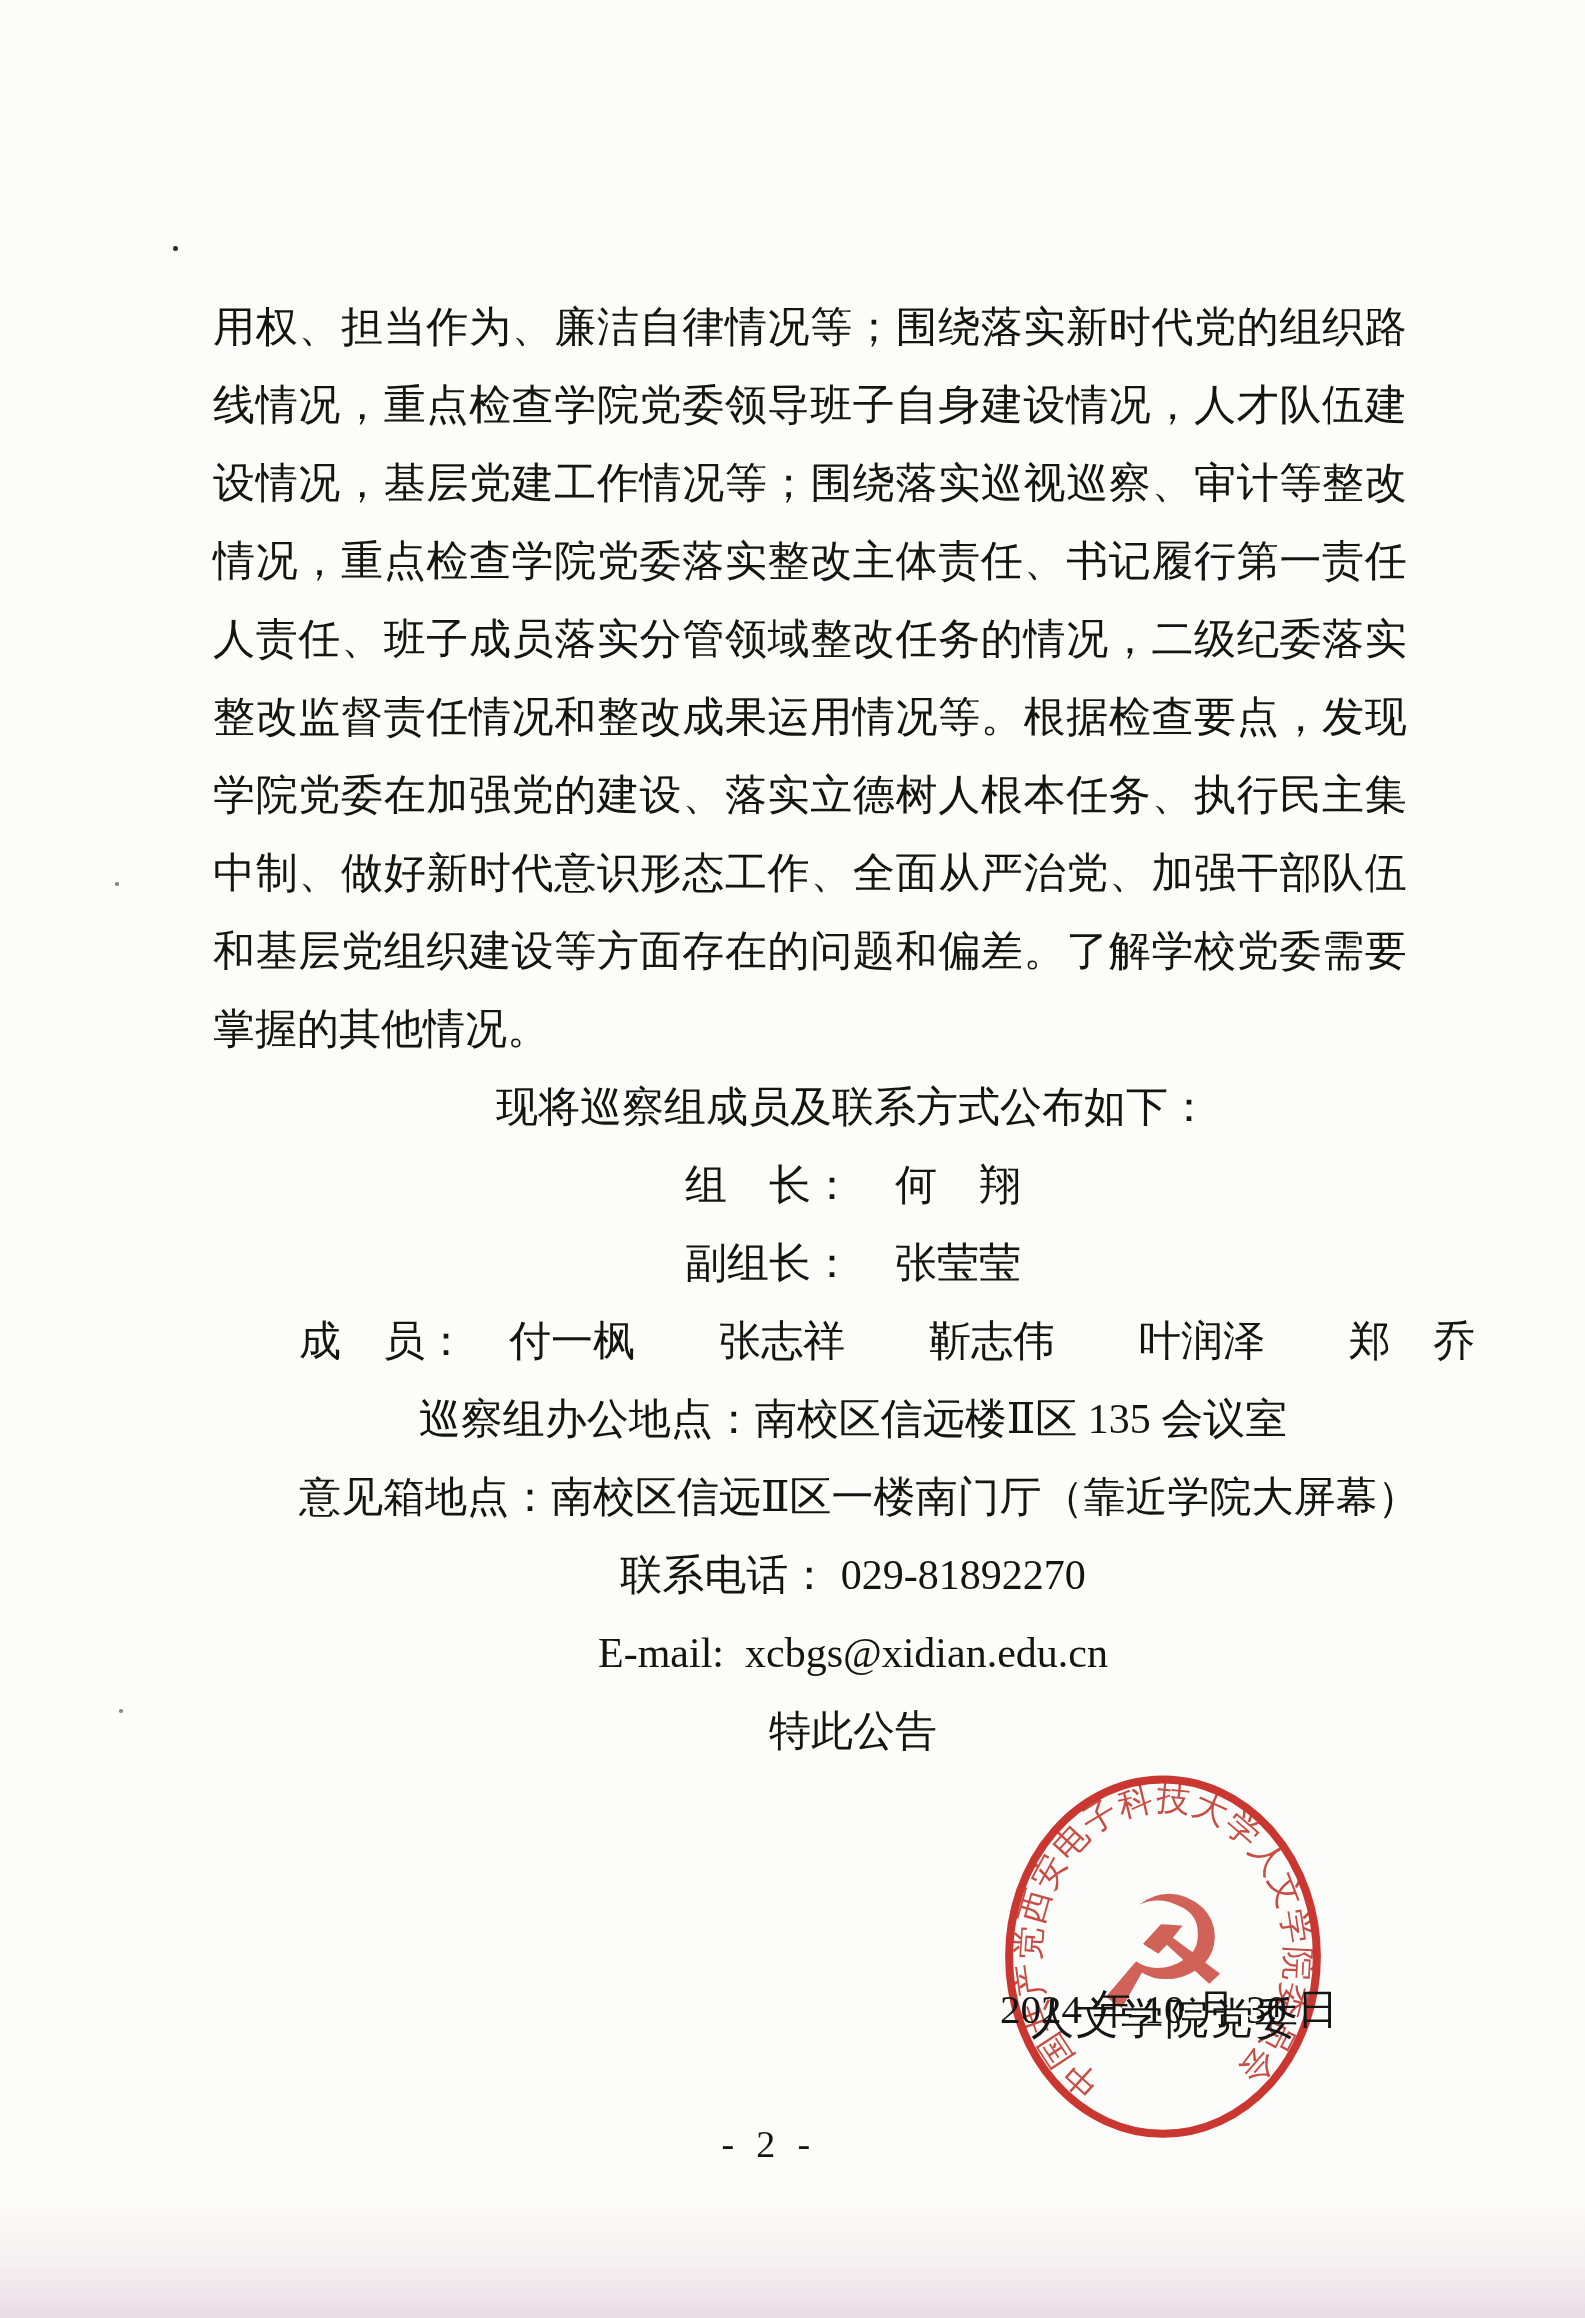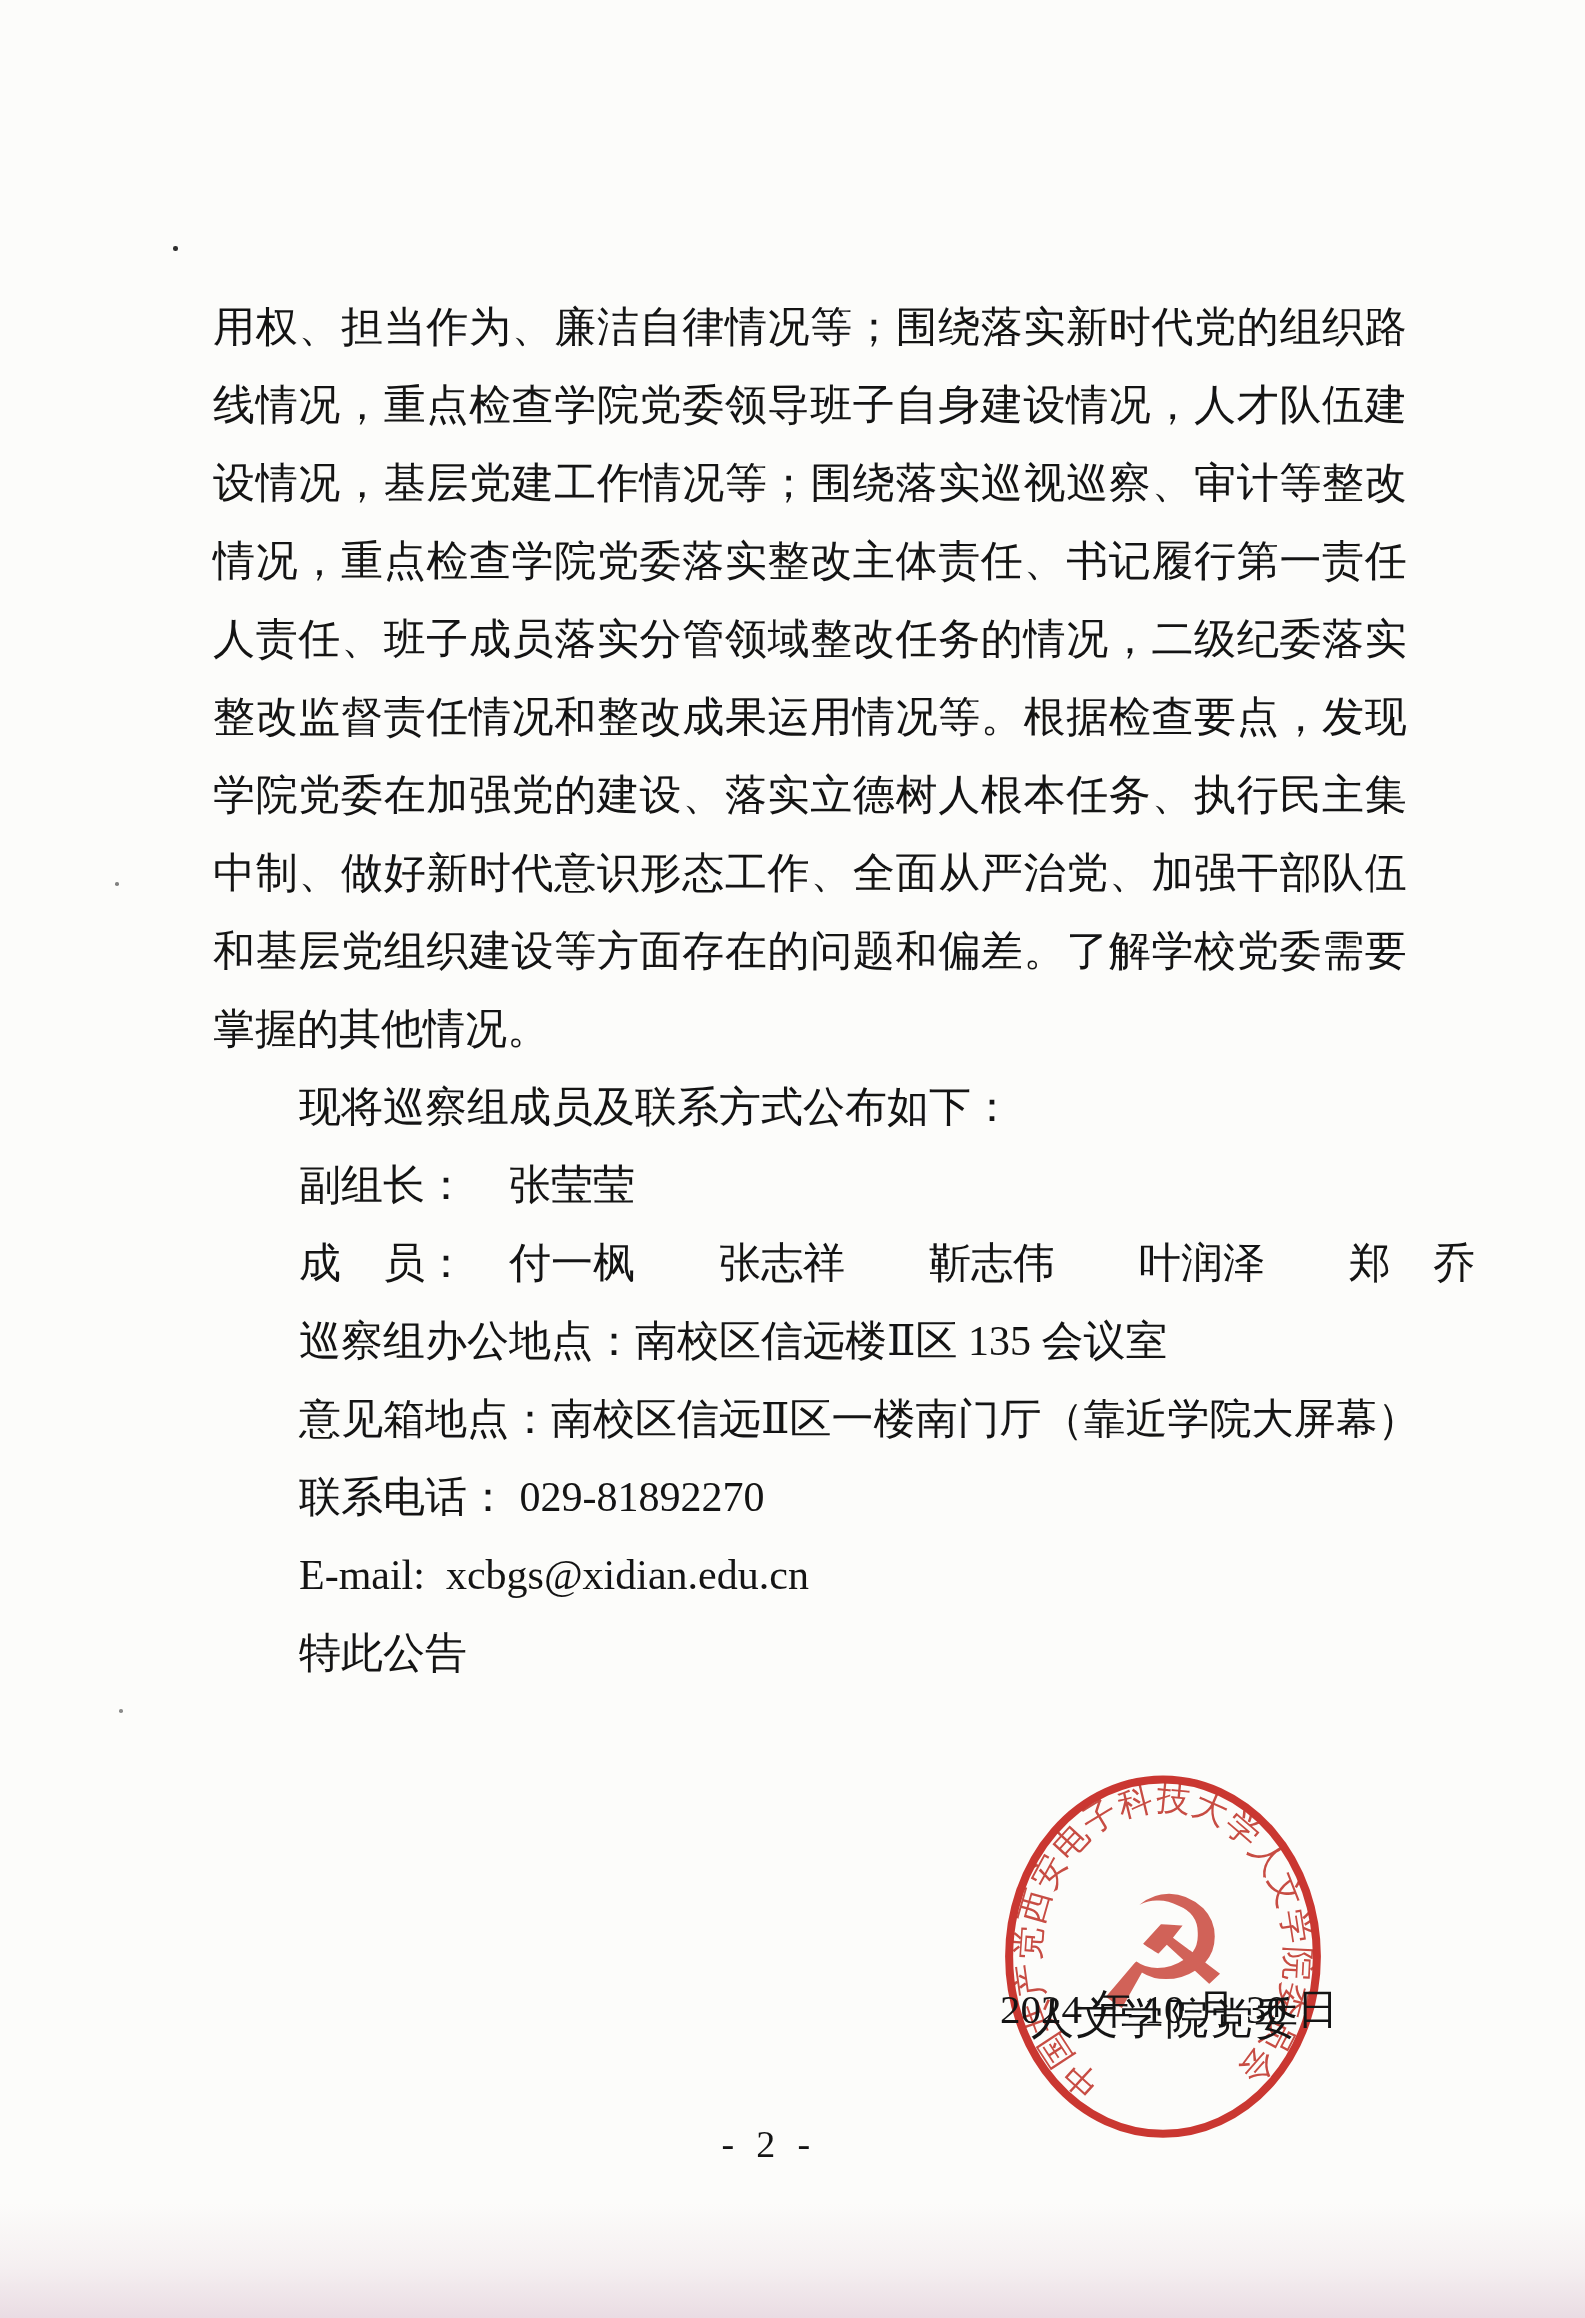--- a/index.html
+++ b/index.html
@@ -11,21 +11,21 @@
     font-family:"Liberation Serif","DejaVu Serif",serif;
     color:#141414;
   }
   .textblock{
     position:absolute;
     left:213px;top:288px;width:1194px;
     font-size:42px;line-height:78px;
   }
   .line{height:78px;white-space:pre;}
   .jline{display:flex;justify-content:space-between;white-space:normal;}
-  .indent{padding-left:86px;}
+  .indent{padding-left:86px;text-align:center;}
   .signature{
     position:absolute;left:1031px;top:1990px;
     font-size:43px;letter-spacing:1.8px;white-space:pre;z-index:3;
   }
   .dateline{
     position:absolute;left:1000px;top:1982px;
     font-size:41px;white-space:pre;z-index:3;
   }
   .pageno{
     position:absolute;left:693px;top:2122px;width:152px;
@@ -330,20 +330,21 @@
         <span>解</span>
         <span>学</span>
         <span>校</span>
         <span>党</span>
         <span>委</span>
         <span>需</span>
         <span>要</span>
       </div>
     <div class="line">掌握的其他情况。</div>
     <div class="line indent">现将巡察组成员及联系方式公布如下：</div>
+    <div class="line indent">组　长：　何　翔</div>
     <div class="line indent">副组长：　张莹莹</div>
     <div class="line indent">成　员：　付一枫　　张志祥　　靳志伟　　叶润泽　　郑　乔</div>
     <div class="line indent">巡察组办公地点：南校区信远楼Ⅱ区 135 会议室</div>
     <div class="line indent">意见箱地点：南校区信远Ⅱ区一楼南门厅（靠近学院大屏幕）</div>
     <div class="line indent">联系电话： 029-81892270</div>
     <div class="line indent">E-mail:  xcbgs@xidian.edu.cn</div>
     <div class="line indent">特此公告</div>
   </main>
 
   <div class="seal">

